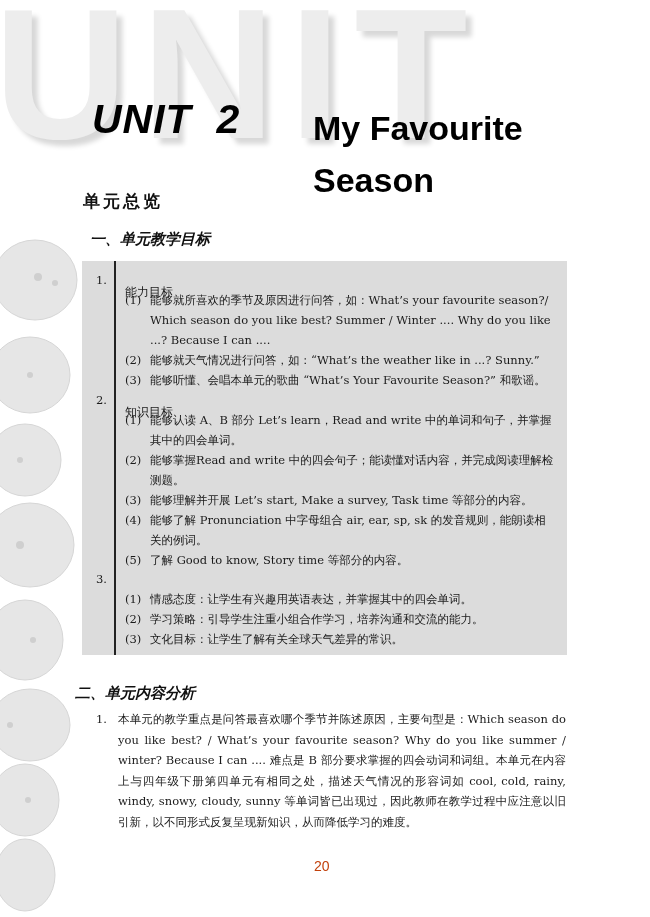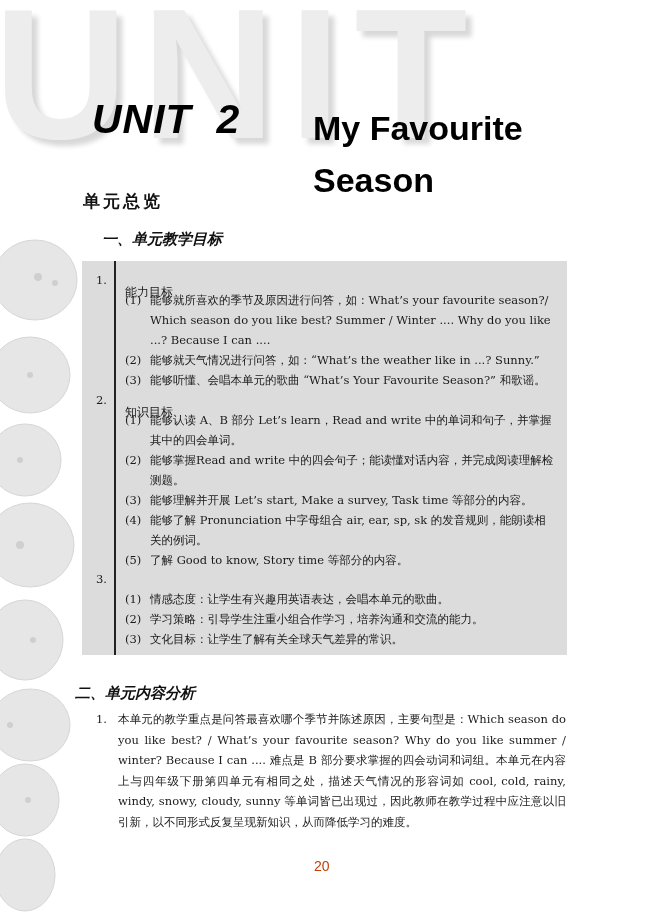--- a/index.html
+++ b/index.html
@@ -16,21 +16,21 @@
 
     .unit-label { position: absolute; left: 92px; top: 96px; font-family: "Liberation Sans", sans-serif;
           font-weight: bold; font-style: italic; font-size: 41px; color: #000000; letter-spacing: 1px; z-index: 2; }
     .unit-title { position: absolute; left: 313px; top: 102px; font-family: "Liberation Sans", sans-serif;
           font-weight: bold; font-size: 34px; line-height: 52px; color: #000; z-index: 2; width: 300px; }
 
     .overview { position: absolute; left: 83px; top: 190px; font-family: "DejaVu Serif", serif; font-weight: bold;
           font-size: 17px; letter-spacing: 3px; color: #111; z-index: 2; text-align: right; }
     .sec-head { position: absolute; font-family: "DejaVu Sans", sans-serif; font-weight: bold; font-style: italic;
           font-size: 15px; color: #111; z-index: 2; }
-    .sec1 { left: 90px; top: 230px; margin-left: 12px; }
+    .sec1 { left: 90px; top: 230px; }
     .sec2 { left: 75px; top: 684px; }
 
     .goal-box { position: absolute; left: 82px; top: 261px; width: 485px; height: 394px; background: #dcdcdc; z-index: 1; }
     .goal-box .vline { position: absolute; left: 32px; top: 0; bottom: 0; width: 2px; background: #222; }
     .g-num { position: absolute; left: 14px; font-size: 11.5px; }
     .g-head { position: absolute; left: 43px; font-size: 12px; font-family: "DejaVu Sans", sans-serif; margin-top: 12px; }
     .g-item { position: absolute; left: 43px; width: 430px; font-size: 11.5px; line-height: 20px; }
     .g-item .n { position: absolute; left: 0; top: 0; }
     .g-item .t { display: block; padding-left: 25px; }
 
@@ -114,21 +114,21 @@
       <span class="t">能够了解 Pronunciation 中字母组合 air, ear, sp, sk 的发音规则，能朗读相关的例词。</span>
     </div>
   <div class="g-item" style="top:289px;">
       <span class="n">(5)</span>
       <span class="t">了解 Good to know, Story time 等部分的内容。</span>
     </div>
 
   <div class="g-num" style="top:311px;">3.</div>
   <div class="g-item" style="top:328px;">
       <span class="n">(1)</span>
-      <span class="t">情感态度：让学生有兴趣用英语表达，会唱本单元的歌曲。</span>
+      <span class="t">情感态度：让学生有兴趣用英语表达，并掌握其中的四会单词。</span>
     </div>
   <div class="g-item" style="top:348px;">
       <span class="n">(2)</span>
       <span class="t">学习策略：引导学生注重小组合作学习，培养沟通和交流的能力。</span>
     </div>
   <div class="g-item" style="top:368px;">
       <span class="n">(3)</span>
       <span class="t">文化目标：让学生了解有关全球天气差异的常识。</span>
     </div>
 </div>

